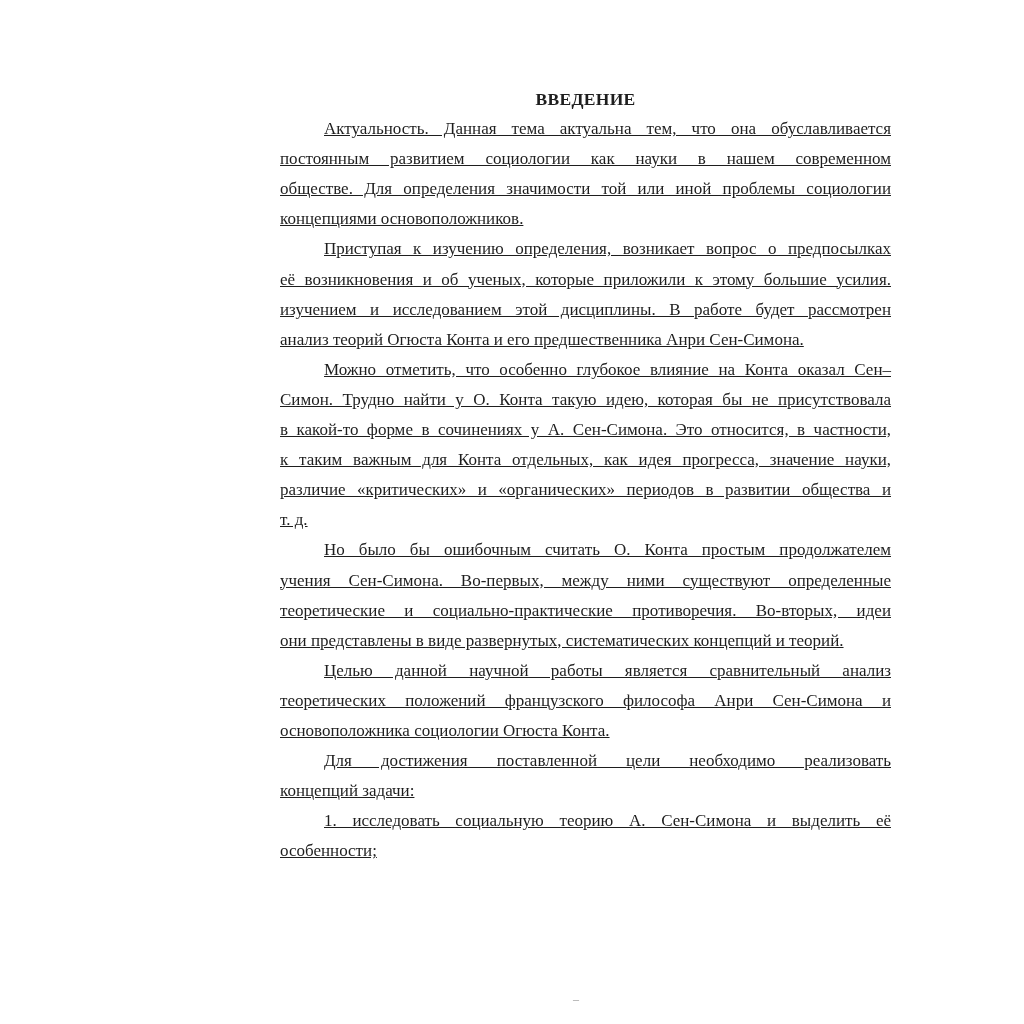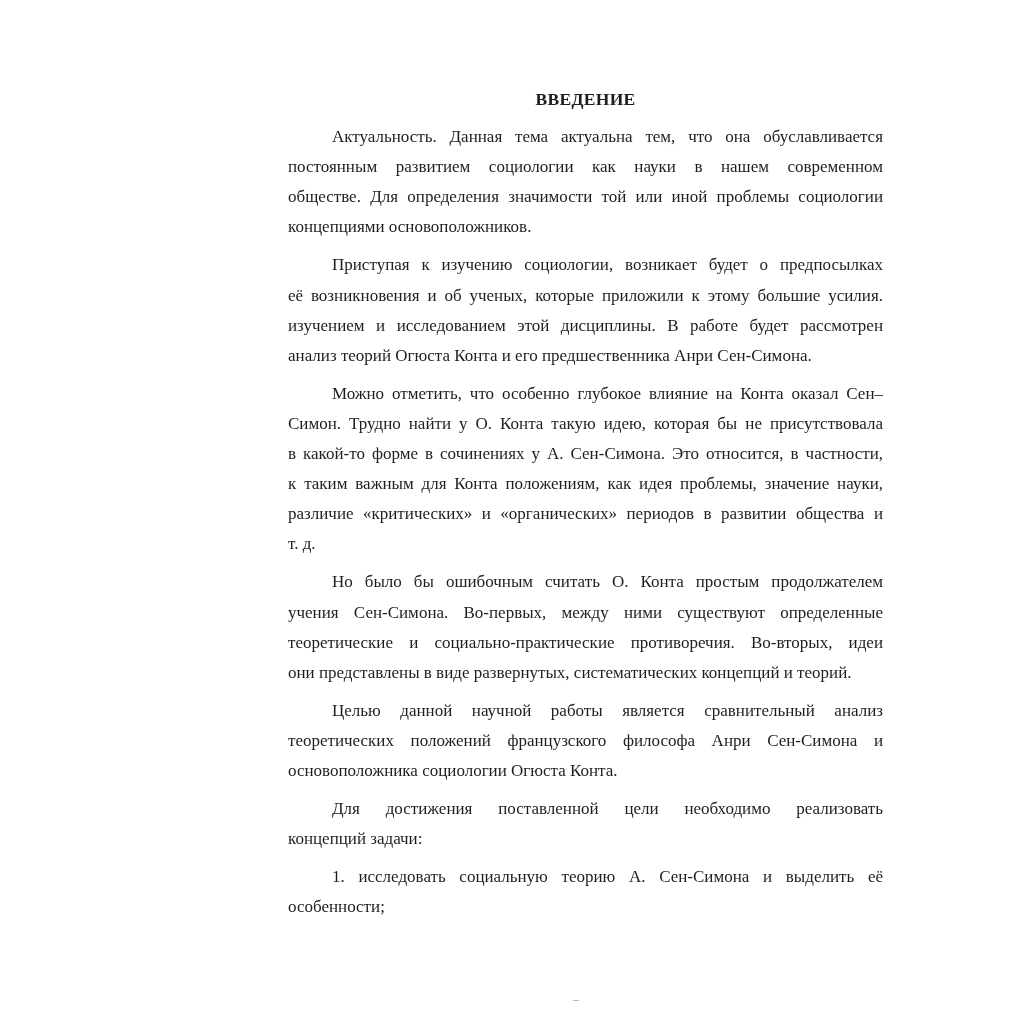--- a/index.html
+++ b/index.html
@@ -29,21 +29,22 @@
     color: #1e1e1e;
   }
   .title {
     margin: 0;
     font-size: 17.5px;
     font-weight: 600;
     text-align: center;
     letter-spacing: 0.3px;
   }
   .para {
-    margin: 8px;
+    margin: 0;
+    text-decoration: underline;
   }
   .line {
     text-align: justify;
     text-align-last: justify;
     white-space: normal;
   }
   .line.first {
     text-indent: 44px;
   }
   .line.last {
@@ -69,31 +70,31 @@
     <h1 class="title">ВВЕДЕНИЕ</h1>
 
     <div class="para">
       <div class="line first">Актуальность. Данная тема актуальна тем, что она обуславливается</div>
       <div class="line">постоянным развитием социологии как науки в нашем современном</div>
       <div class="line">обществе. Для определения значимости той или иной проблемы социологии</div>
       <div class="line last">концепциями основоположников.</div>
     </div>
 
     <div class="para">
-      <div class="line first">Приступая к изучению социологии, возникает будет о предпосылках</div>
+      <div class="line first">Приступая к изучению определения, возникает вопрос о предпосылках</div>
       <div class="line">её возникновения и об ученых, которые приложили к этому большие усилия.</div>
       <div class="line">изучением и исследованием этой дисциплины. В работе будет рассмотрен</div>
       <div class="line last">анализ теорий Огюста Конта и его предшественника Анри Сен-Симона.</div>
     </div>
 
     <div class="para">
       <div class="line first">Можно отметить, что особенно глубокое влияние на Конта оказал Сен–</div>
       <div class="line">Симон. Трудно найти у О. Конта такую идею, которая бы не присутствовала</div>
       <div class="line">в какой-то форме в сочинениях у А. Сен-Симона. Это относится, в частности,</div>
-      <div class="line">к таким важным для Конта положениям, как идея проблемы, значение науки,</div>
+      <div class="line">к таким важным для Конта отдельных, как идея прогресса, значение науки,</div>
       <div class="line">различие «критических» и «органических» периодов в развитии общества и</div>
       <div class="line last">т. д.</div>
     </div>
 
     <div class="para">
       <div class="line first">Но было бы ошибочным считать О. Конта простым продолжателем</div>
       <div class="line">учения Сен-Симона. Во-первых, между ними существуют определенные</div>
       <div class="line">теоретические и социально-практические противоречия. Во-вторых, идеи</div>
       <div class="line last">они представлены в виде развернутых, систематических концепций и теорий.</div>
     </div>

